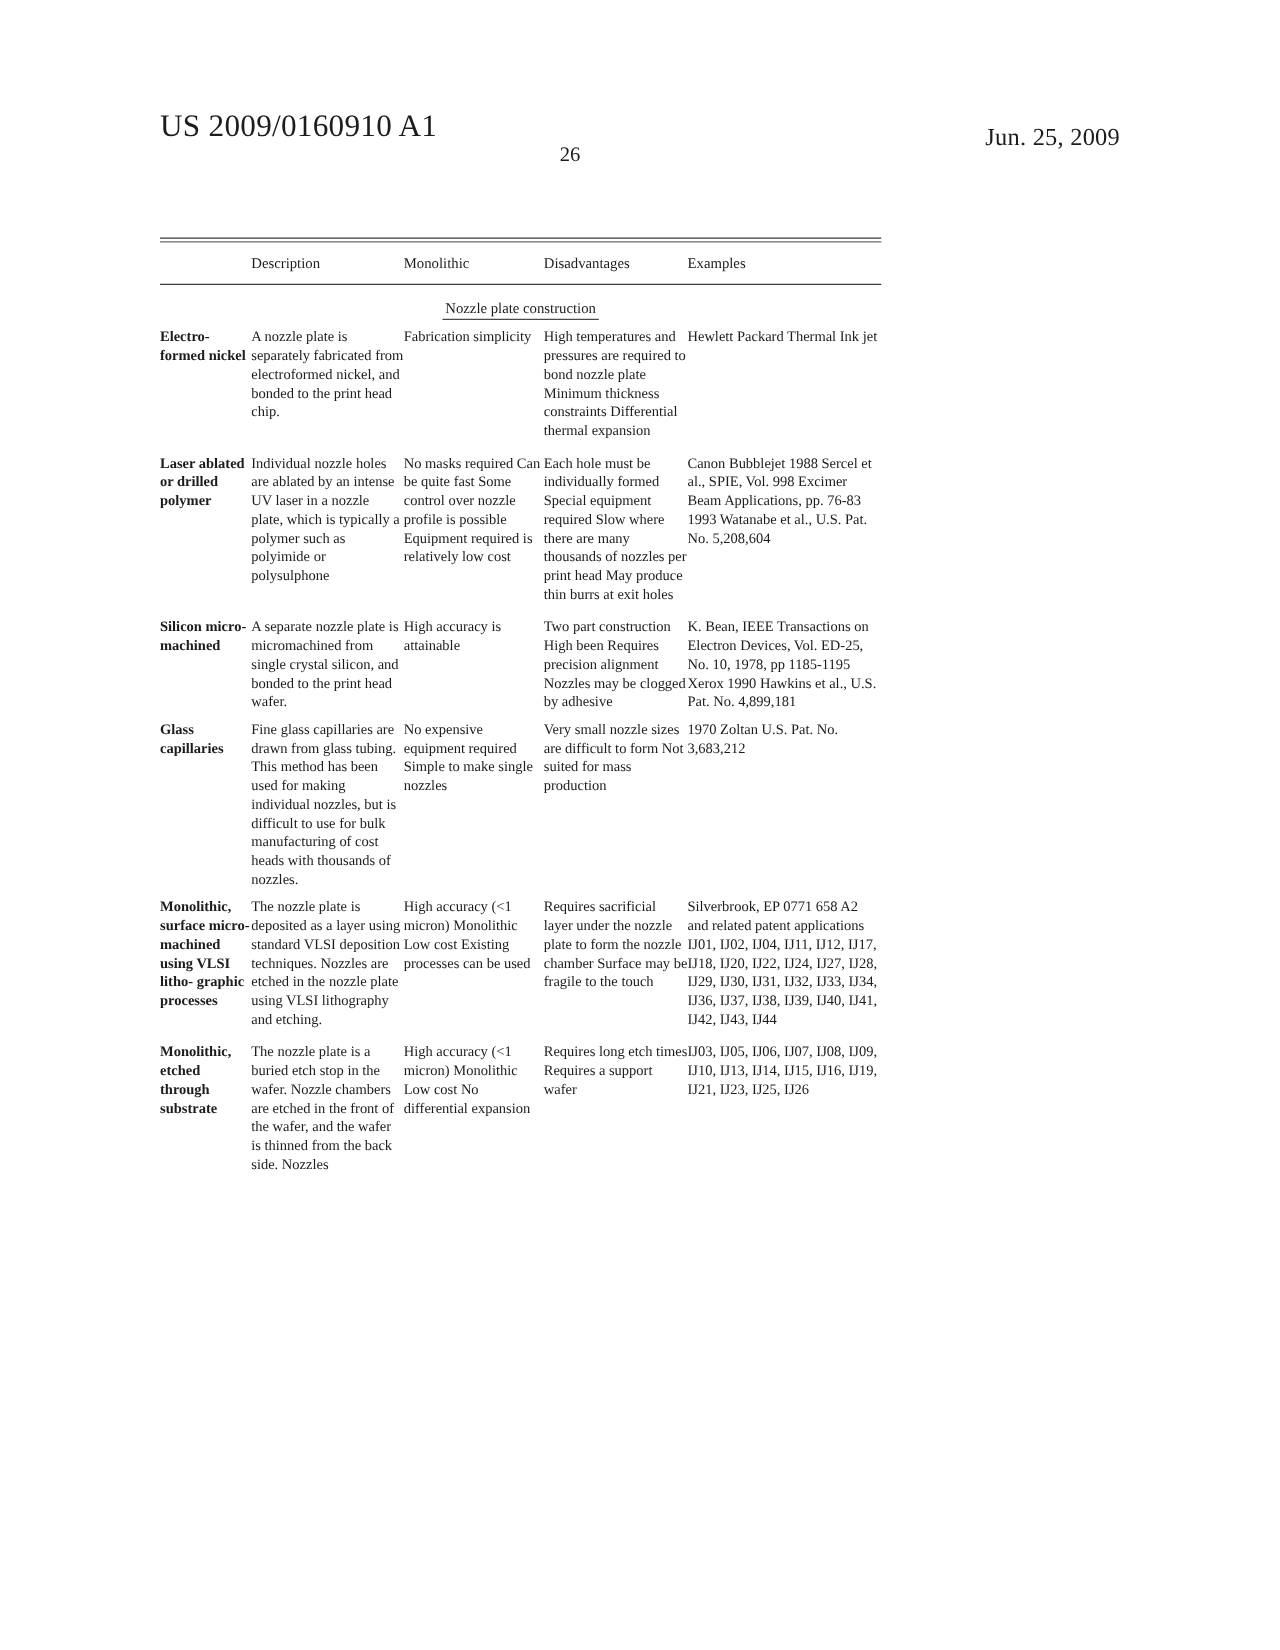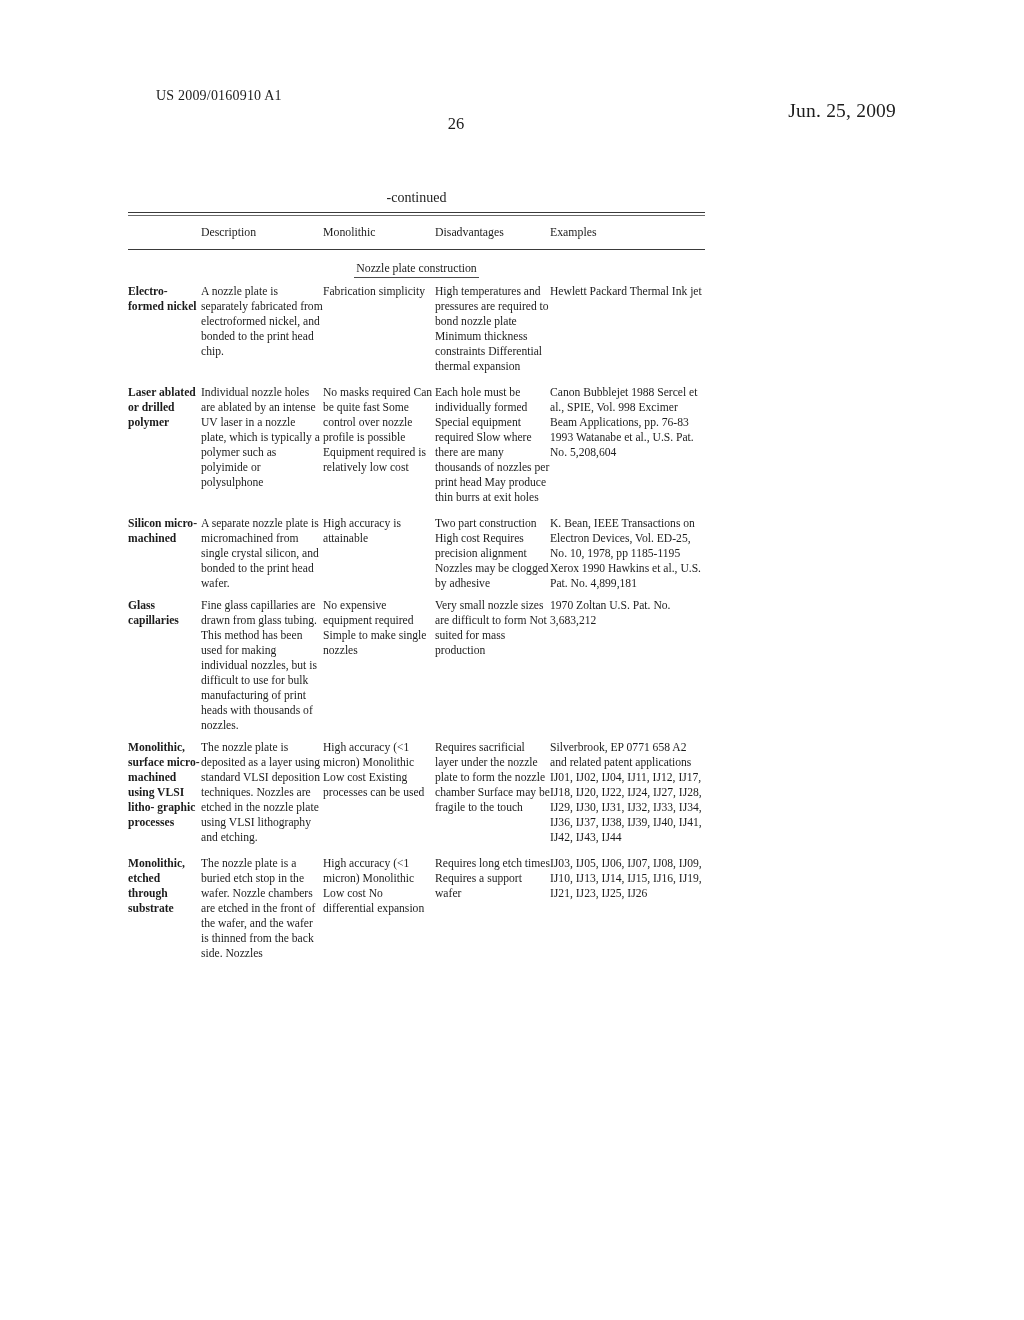--- a/index.html
+++ b/index.html
@@ -21,24 +21,23 @@
     position: absolute;
     top: 88px;
     left: 128px;
     width: 768px;
     height: 24px;
   }
   .pub-number {
     position: absolute;
     left: 0;
     top: 0;
-    font-size: 14px;
+    font-size: 25px;
     letter-spacing: 0.2px;
     white-space: nowrap;
-    margin-left: 28px;
   }
   .pub-date {
     position: absolute;
     right: 0;
     top: 12px;
     font-size: 19.5px;
     letter-spacing: 0.2px;
     white-space: nowrap;
   }
   .page-number {
@@ -124,21 +123,20 @@
 <body>
 
 <div class="page-header">
   <div class="pub-number">US 2009/0160910 A1</div>
   <div class="pub-date">Jun. 25, 2009</div>
 </div>
 <div class="page-number">26</div>
 
 <div class="table-block">
 
-  <div class="continued">-continued</div>
 
   <div class="rule-double"></div>
 
   <table class="tbl">
     <colgroup>
       <col class="col-name">
       <col class="col-desc">
       <col class="col-adv">
       <col class="col-dis">
       <col class="col-ex">
@@ -259,21 +257,21 @@
 plate is
 micromachined
 from single crystal
 silicon, and bonded
 to the print head
 wafer.</td>
         <td class="cell-pad lines">High accuracy is
 attainable</td>
         <td class="cell-pad lines">Two part
 construction
-High cost
+High been
 Requires precision
 alignment
 Nozzles may be
 clogged by
 adhesive</td>
         <td class="lines">K. Bean, IEEE
 Transactions on
 Electron Devices,
 Vol. ED-25, No.
 10, 1978, pp 1185-1195
@@ -291,21 +289,21 @@
         <td class="cell-pad lines">Fine glass
 capillaries are
 drawn from glass
 tubing. This
 method has been
 used for making
 individual nozzles,
 but is difficult to
 use for bulk
 manufacturing of
-print heads with
+cost heads with
 thousands of
 nozzles.</td>
         <td class="cell-pad lines">No expensive
 equipment required
 Simple to make
 single nozzles</td>
         <td class="cell-pad lines">Very small nozzle
 sizes are difficult to
 form
 Not suited for mass

